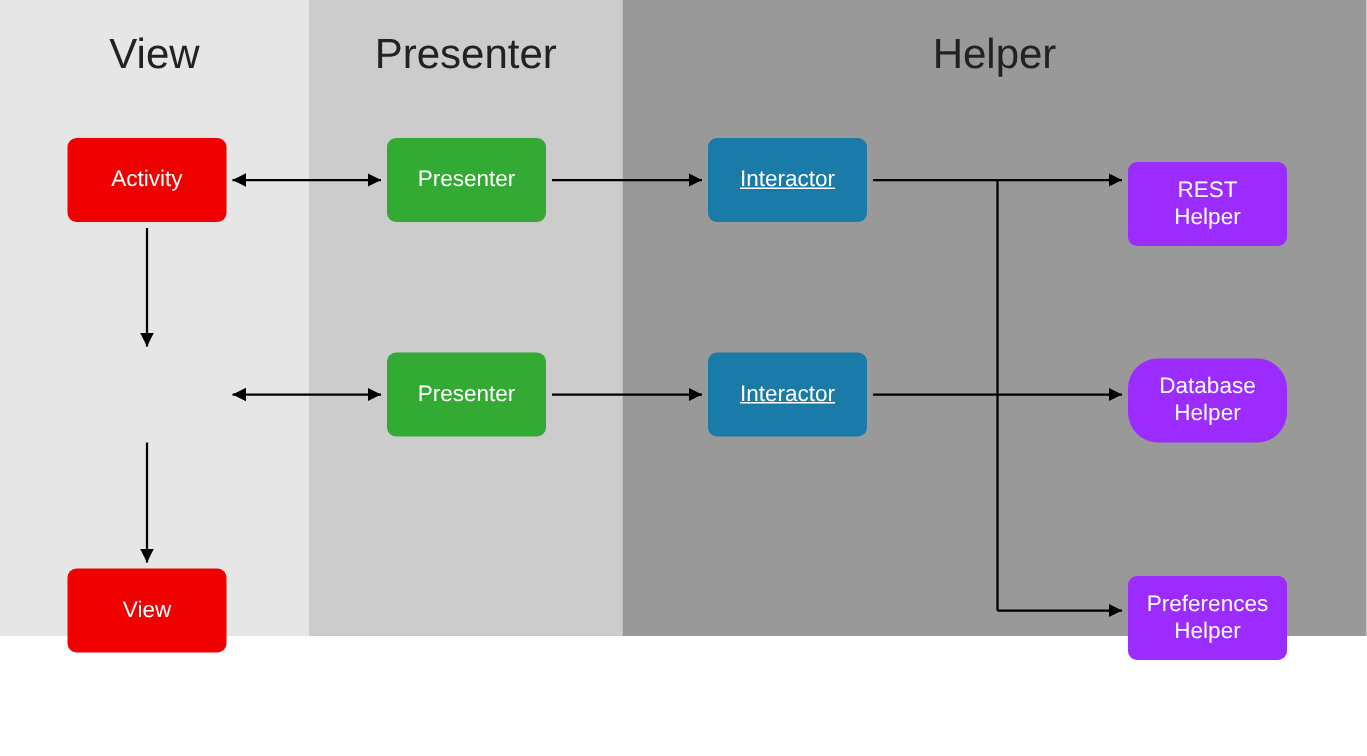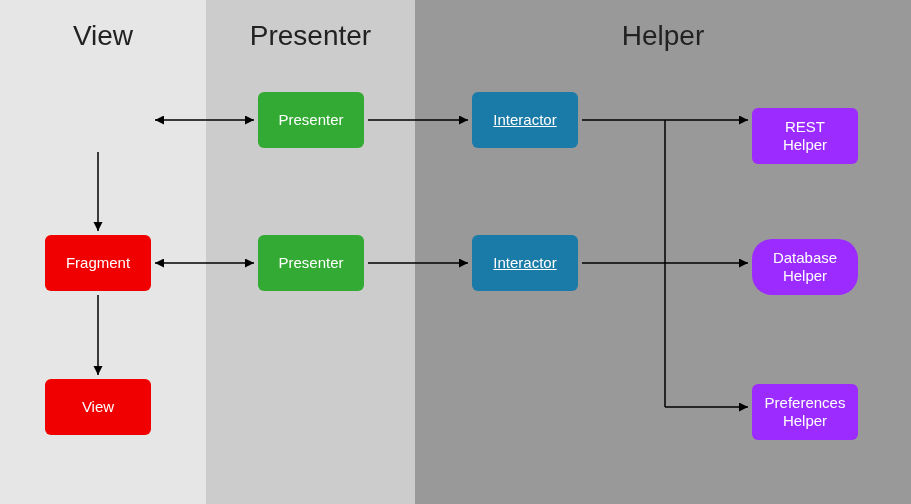--- a/index.html
+++ b/index.html
@@ -5,21 +5,21 @@
     * { margin: 0; padding: 0; box-sizing: border-box; }
     body {
       font-family: Arial, sans-serif;
       width: 911px;
       height: 504px;
       position: relative;
       overflow: hidden;
     }
     .container {
       width: 911px;
-      height: 504px;
+      height: 424px;
       position: relative;
       display: flex;
     }
     .col {
       height: 100%;
     }
     .col-view {
       width: 206px;
       background: #e6e6e6;
     }
@@ -70,21 +70,21 @@
   <div class="col col-view">
     <div class="heading">View</div>
   </div>
   <div class="col col-presenter">
     <div class="heading">Presenter</div>
   </div>
   <div class="col col-model">
     <div class="heading">Helper</div>
   </div>
 
-  <div class="box c-red" style="left:45px;  top:235px;">Fragment</div>
+  <div class="box c-red" style="left:45px;  top:92px;">Activity</div>
   <div class="box c-red" style="left:45px;  top:379px;">View</div>
   <div class="box c-green" style="left:258px; top:92px;">Presenter</div>
   <div class="box c-green" style="left:258px; top:235px;">Presenter</div>
   <div class="box c-blue" style="left:472px; top:92px;">Interactor</div>
   <div class="box c-blue" style="left:472px; top:235px;">Interactor</div>
   <div class="box c-purple" style="left:752px; top:92px;margin-top:16px;">REST<br>Helper</div>
   <div class="box c-purple" style="left:752px; top:239px;border-radius:20px;">Database<br>Helper</div>
   <div class="box c-purple" style="left:752px; top:384px;">Preferences<br>Helper</div>
 
   <svg class="arrows">

